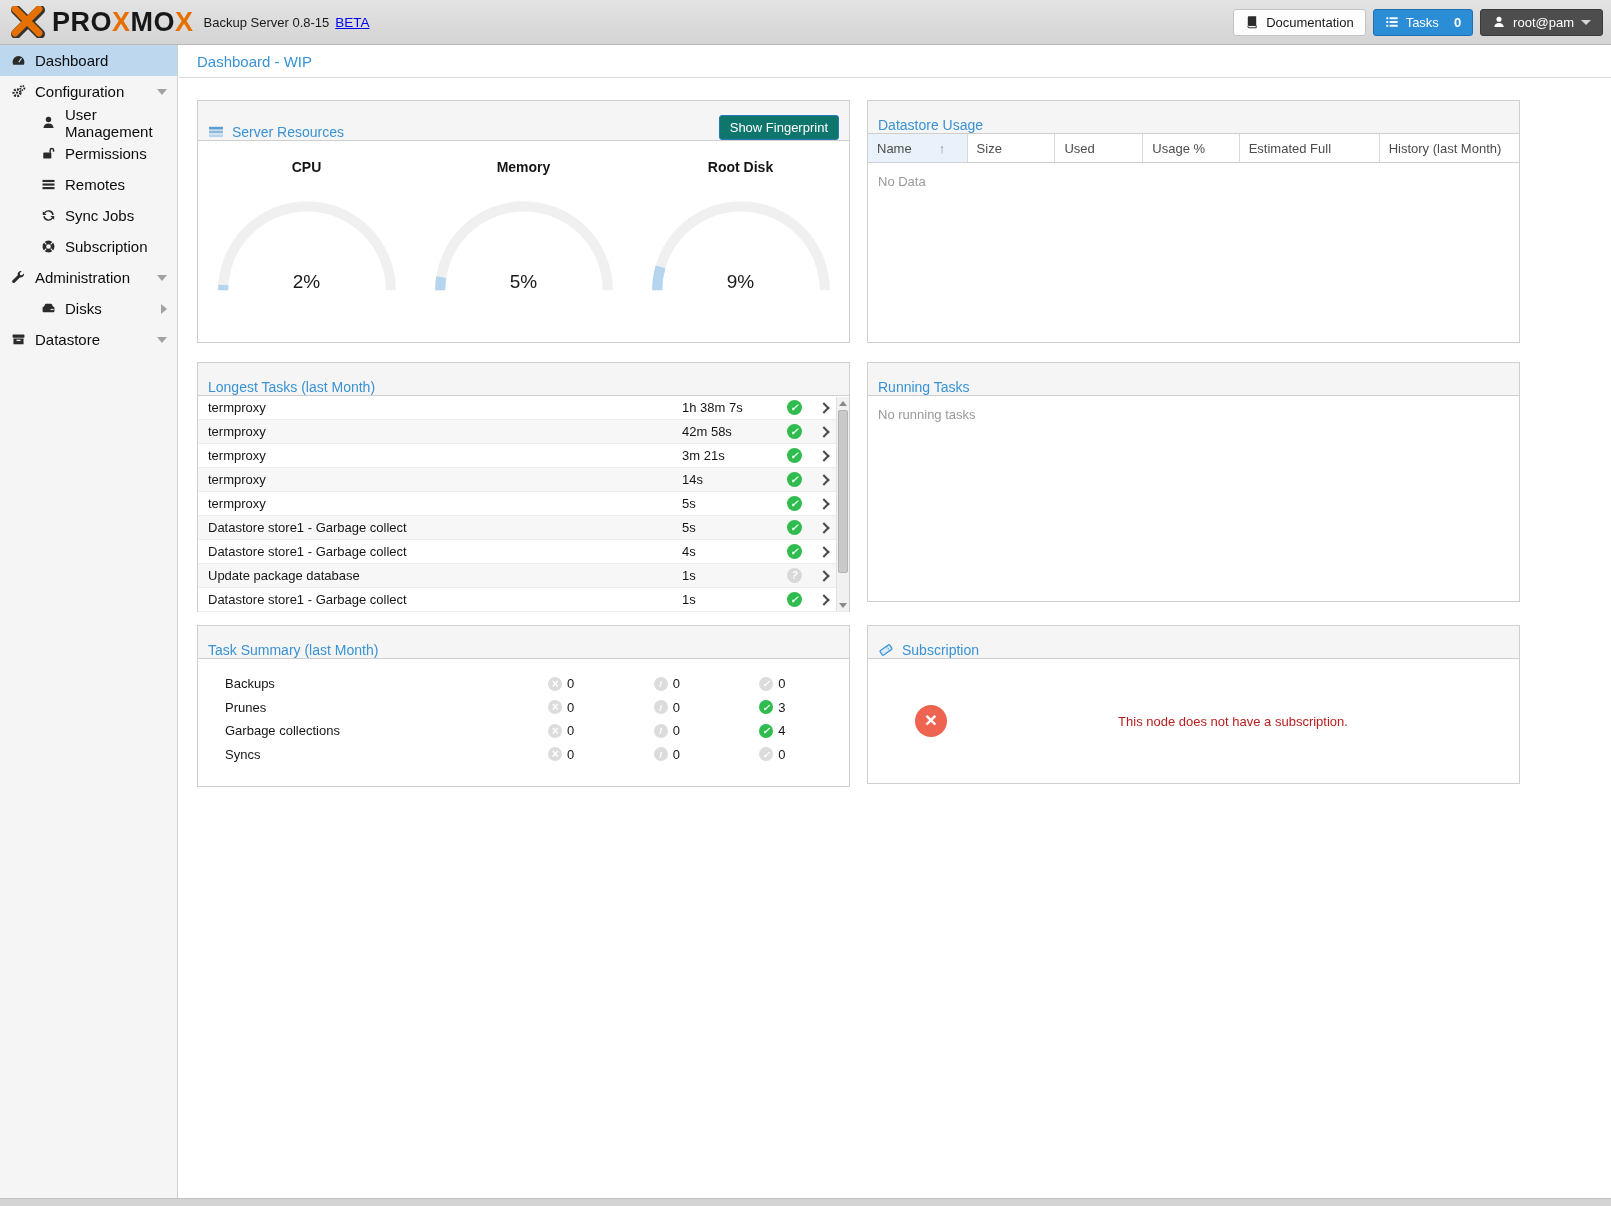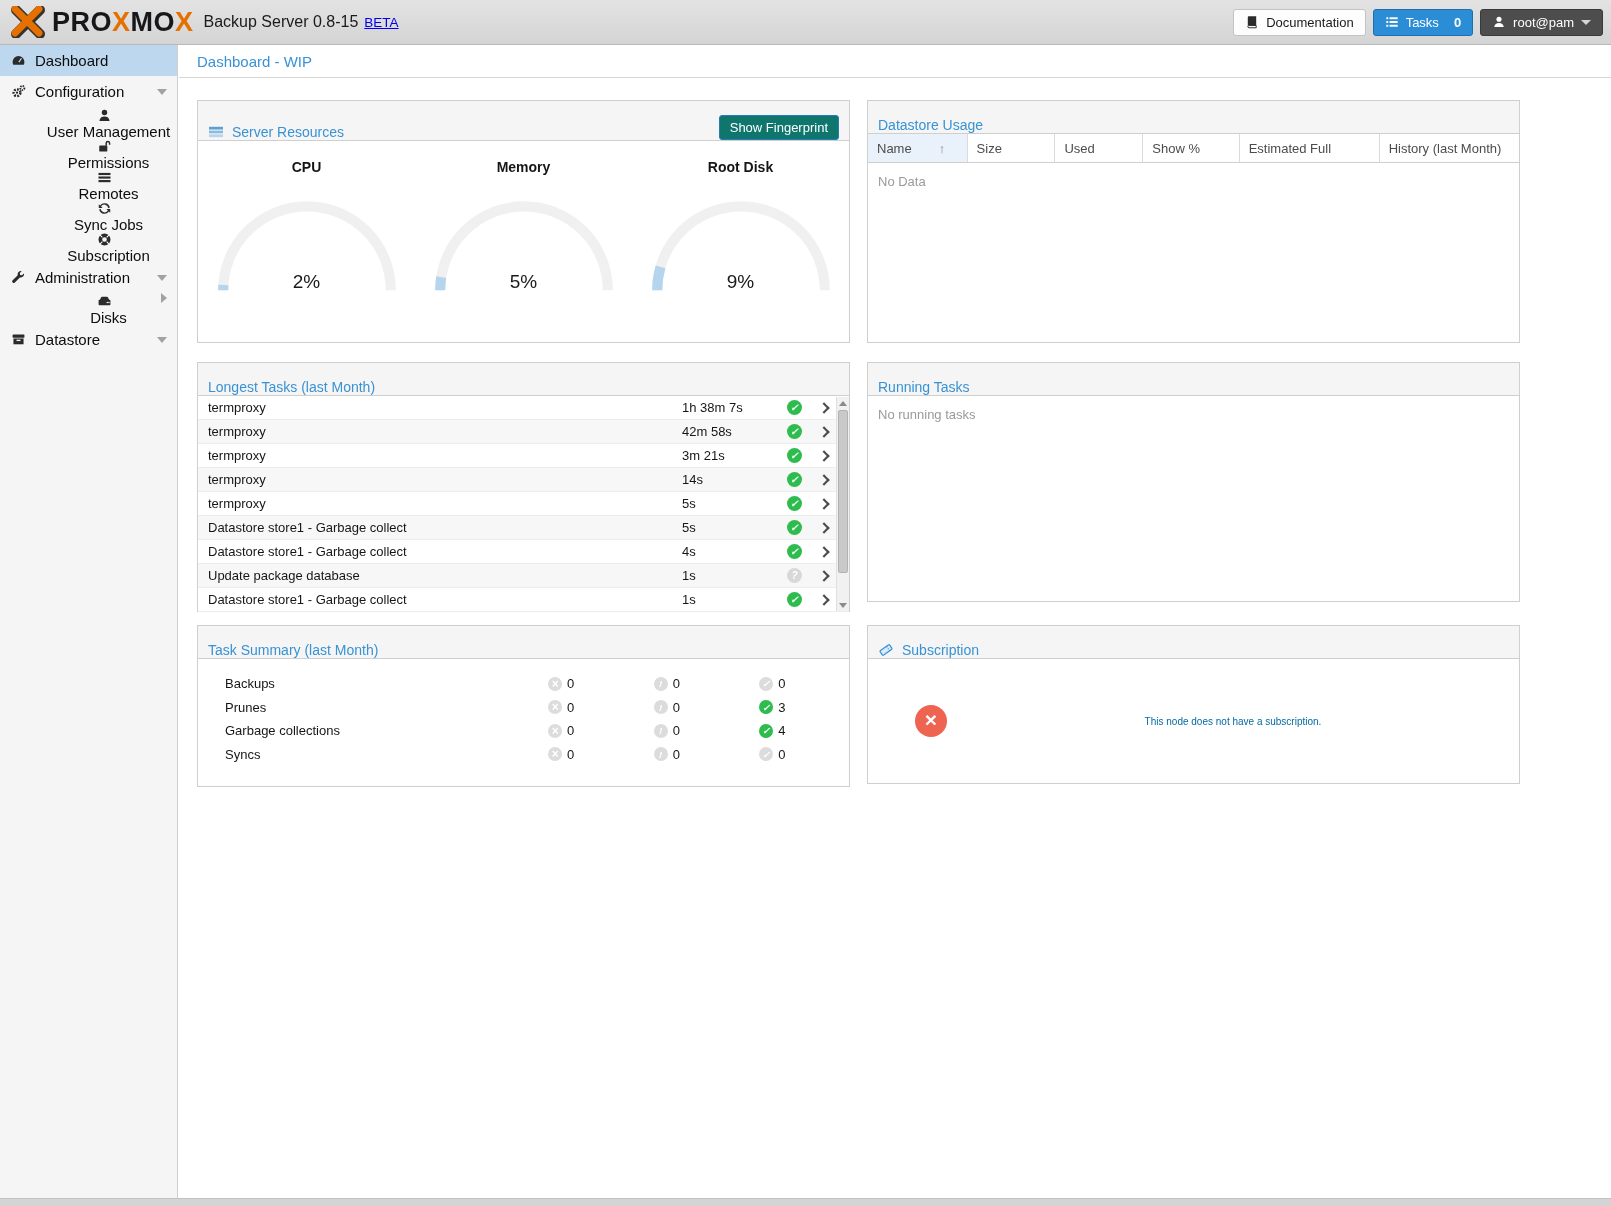--- a/index.html
+++ b/index.html
@@ -7,39 +7,39 @@
     font-family:"Liberation Sans", sans-serif; background:#fff; }
 
   
   .topbar { position:absolute; top:0; left:0; right:0; height:45px;
     background:linear-gradient(#e3e3e3,#d4d4d4); border-bottom:1px solid #b9b9b9;
     display:flex; align-items:center; }
   .logo { display:flex; align-items:center; margin-left:10px; }
   .logo-mark { width:36px; height:32px; margin-right:6px; }
   .wordmark { font-size:27px; font-weight:800; letter-spacing:.5px; color:#17171a; }
   .wordmark .orange { color:#e57000; }
-  .product { font-size:16px; color:#1a1a1a; margin-left:10px; }
+  .product { font-size:13px; color:#1a1a1a; margin-left:10px; }
   .beta { font-size:13.5px; color:#0000ee; text-decoration:underline; margin-left:6px; }
   .topbar-right { margin-left:auto; margin-right:8px; display:flex; gap:7px; }
   .tbtn { height:27px; display:flex; align-items:center; gap:7px; padding:0 11px;
     font-size:13px; border-radius:3px; cursor:pointer; }
   .tbtn svg { width:14px; height:14px; }
   .btn-doc { background:#fdfdfd; border:1px solid #c3c3c3; color:#1a1a1a; }
   .btn-tasks { background:#2b8dd6; border:1px solid #1f6fae; color:#fff; }
   .btn-tasks .badge { font-weight:bold; margin-left:8px; }
   .btn-user { background:#4d4d4d; border:1px solid #3a3a3a; color:#fff; }
   .caret-down { width:0; height:0; border-left:5px solid transparent;
     border-right:5px solid transparent; border-top:5px solid #d6d6d6; }
 
   
   .sidebar { position:absolute; top:45px; left:0; width:178px; bottom:8px;
     background:#f5f5f5; border-right:1px solid #cfcfcf; }
   .side-item { height:31px; display:flex; align-items:center; padding-left:10px;
     font-size:15px; color:#0c0c0c; position:relative; cursor:pointer; }
-  .side-item.indent { padding-left:40px;flex-direction:column; }
+  .side-item.indent { padding-left:40px; }
   .side-item.selected { background:#bcd7ee; }
   .side-item .sicon { width:16px; height:16px; margin-right:9px; flex:0 0 16px;
     color:#2b2b2b; display:flex; align-items:center; justify-content:center; }
   .side-item .sicon svg { width:15px; height:15px; }
   .exp-down { position:absolute; right:10px; width:0; height:0;
     border-left:5px solid transparent; border-right:5px solid transparent;
     border-top:6px solid #a2a2a2; }
   .exp-right { position:absolute; right:10px; width:0; height:0;
     border-top:5px solid transparent; border-bottom:5px solid transparent;
     border-left:6px solid #a2a2a2; }
@@ -124,21 +124,21 @@
   .ts-ico.warn::after { content:"!"; }
   .ts-ico.okc::after { content:"\2713"; }
   .ts-ico.green { background:#2fbc4e; }
 
   
   .sub-body { display:flex; align-items:center; height:124px; }
   .sub-x { width:32px; height:32px; border-radius:50%; background:#ee6450; color:#fff;
     display:flex; align-items:center; justify-content:center; font-size:21px;
     font-weight:bold; margin-left:47px; flex:0 0 32px; }
   .sub-x::after { content:"\00d7"; margin-top:-2px; }
-  .sub-msg { flex:1; text-align:center; font-size:10px; color:#0369a1; }
+  .sub-msg { flex:1; text-align:center; font-size:13px; color:#b91c1c; }
 
   .bottombar { position:absolute; left:0; right:0; bottom:0; height:8px;
     background:#d4d4d4; border-top:1px solid #c2c2c2; }
 </style>
 </head>
 <body>
 
 <div class="topbar">
   <div class="logo">
     <svg class="logo-mark" viewBox="0 0 36 32">
@@ -344,21 +344,21 @@
         <span>Name</span>
         <span class="sort-arrow">↑</span>
       </div>
       <div class="gcell" style="width:13.5%">
           <span>Size</span>
         </div>
       <div class="gcell" style="width:13.5%">
           <span>Used</span>
         </div>
       <div class="gcell" style="width:14.8%">
-          <span>Show %</span>
+          <span>Usage %</span>
         </div>
       <div class="gcell" style="width:21.5%">
           <span>Estimated Full</span>
         </div>
       <div class="gcell" style="width:21.4%">
           <span>History (last Month)</span>
         </div>
     </div>
     <div class="no-data">No Data</div>
   </div>

